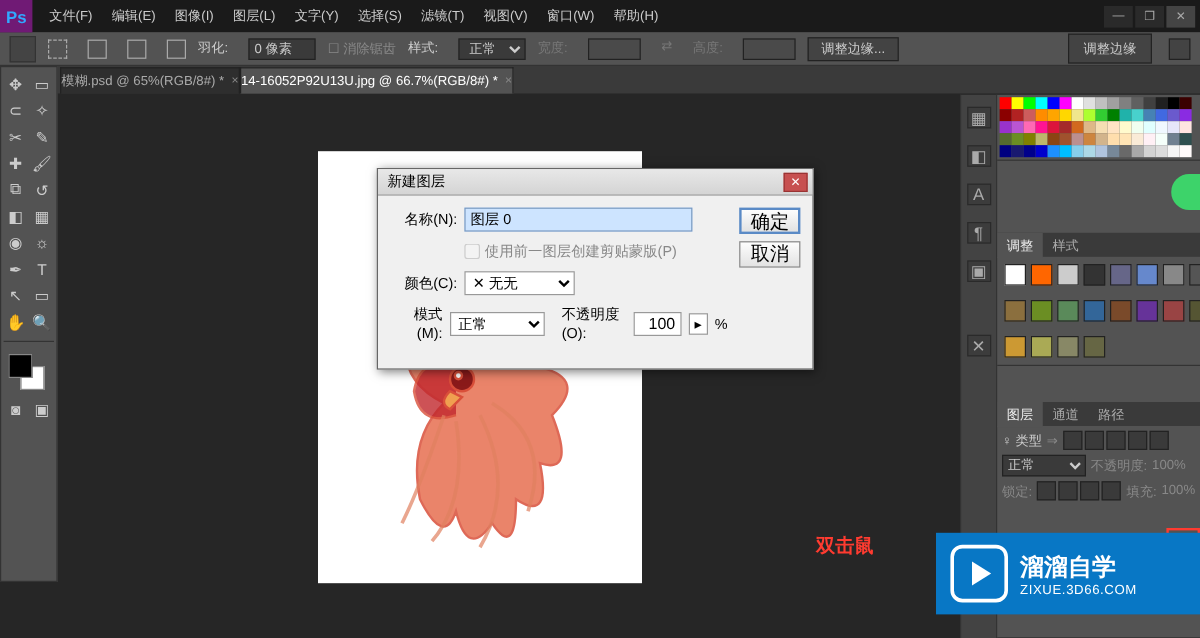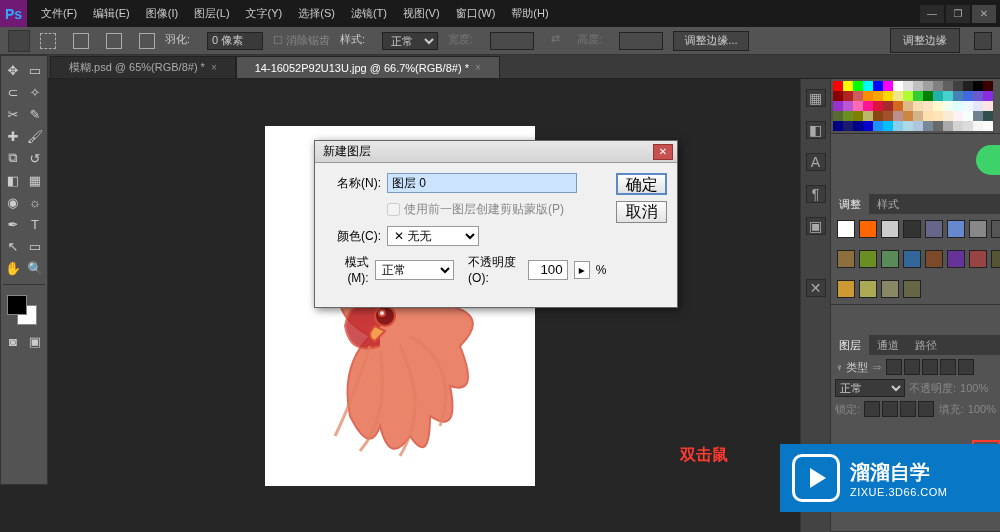--- a/index.html
+++ b/index.html
@@ -18,21 +18,21 @@
 .optionsbar { height: 28px; background: #535353; border-bottom: 1px solid #333; display: flex; align-items: center; padding: 0 8px; gap: 10px; font-size: 11px; color: #ccc; }
 .opt-icon { width: 22px; height: 22px; border: 1px solid #333; background: #444; }
 .opt-group { display: flex; align-items: flex-start; gap: 17px; }
 .opt-input { width: 56px; height: 18px; background: #3a3a3a; border: 1px solid #222; color: #ccc; padding: 0 4px; font-size: 11px; }
 .opt-btn { height: 20px; background: #434343; border: 1px solid #222; color: #ccc; padding: 0 10px; font-size: 11px; }
 .essentials { margin-left: auto; padding: 4px 12px; background: #434343; border: 1px solid #222; }
 .cse-icon { width: 18px; height: 18px; background: #434343; border: 1px solid #222; margin-left: 4px; }
 
 
 .doctabs { height: 24px; background: #3a3a3a; border-bottom: 1px solid #222; display: flex; align-items: flex-end; padding-left: 50px; gap: 0; }
-.doctab { height: 22px; padding: 3px 18px; background: #2e2e2e; color: #aaa; border: 1px solid #222; border-bottom: none; font-size: 11px; display: flex; align-items: center; gap: 6px; }
+.doctab { height: 22px; padding: 3px 0; background: #2e2e2e; color: #aaa; border: 1px solid #222; border-bottom: none; font-size: 11px; display: flex; align-items: center; gap: 6px; }
 .doctab.active { background: #535353; color: #fff; margin-top: 45px; }
 .doctab .x { font-size: 10px; color: #888; }
 
 
 .main { display: flex; height: 453px; }
 .canvas-area { flex: 1; background: #262626; position: relative; display: flex; align-items: center; justify-content: center; }
 .canvas { width: 270px; height: 360px; background: #fff; position: relative; overflow: hidden; }
 
 
 .toolbox { position: absolute; left: 0; top: 55px; width: 48px; height: 430px; background: #535353; border: 1px solid #333; display: flex; flex-wrap: wrap; align-content: flex-start; padding: 4px 2px; gap: 2px; z-index: 5; }

